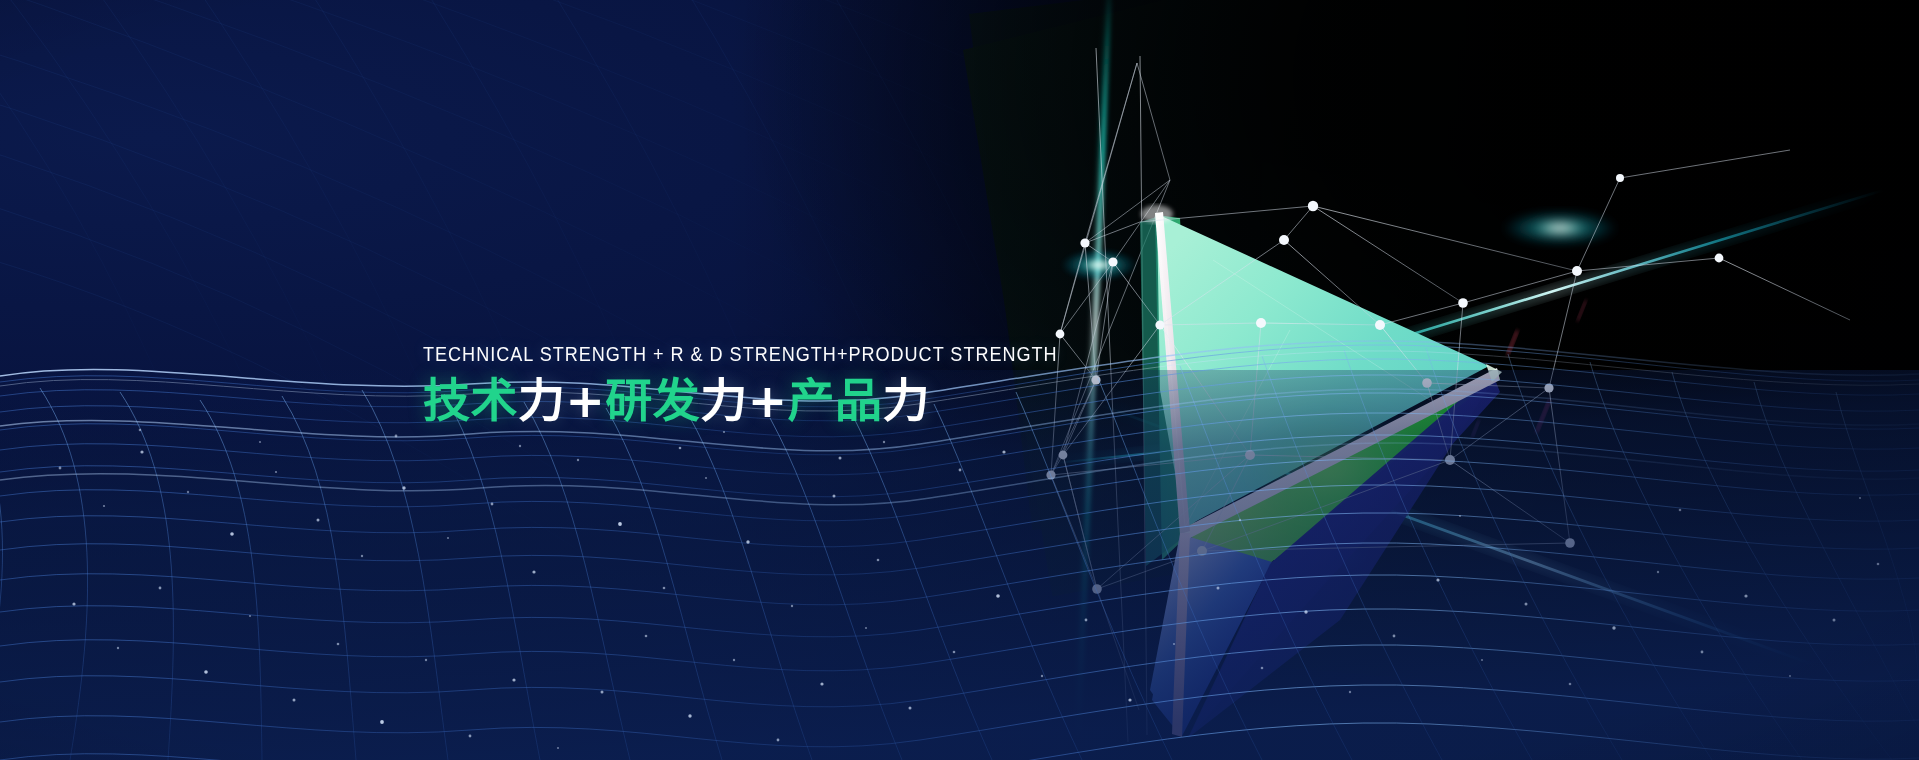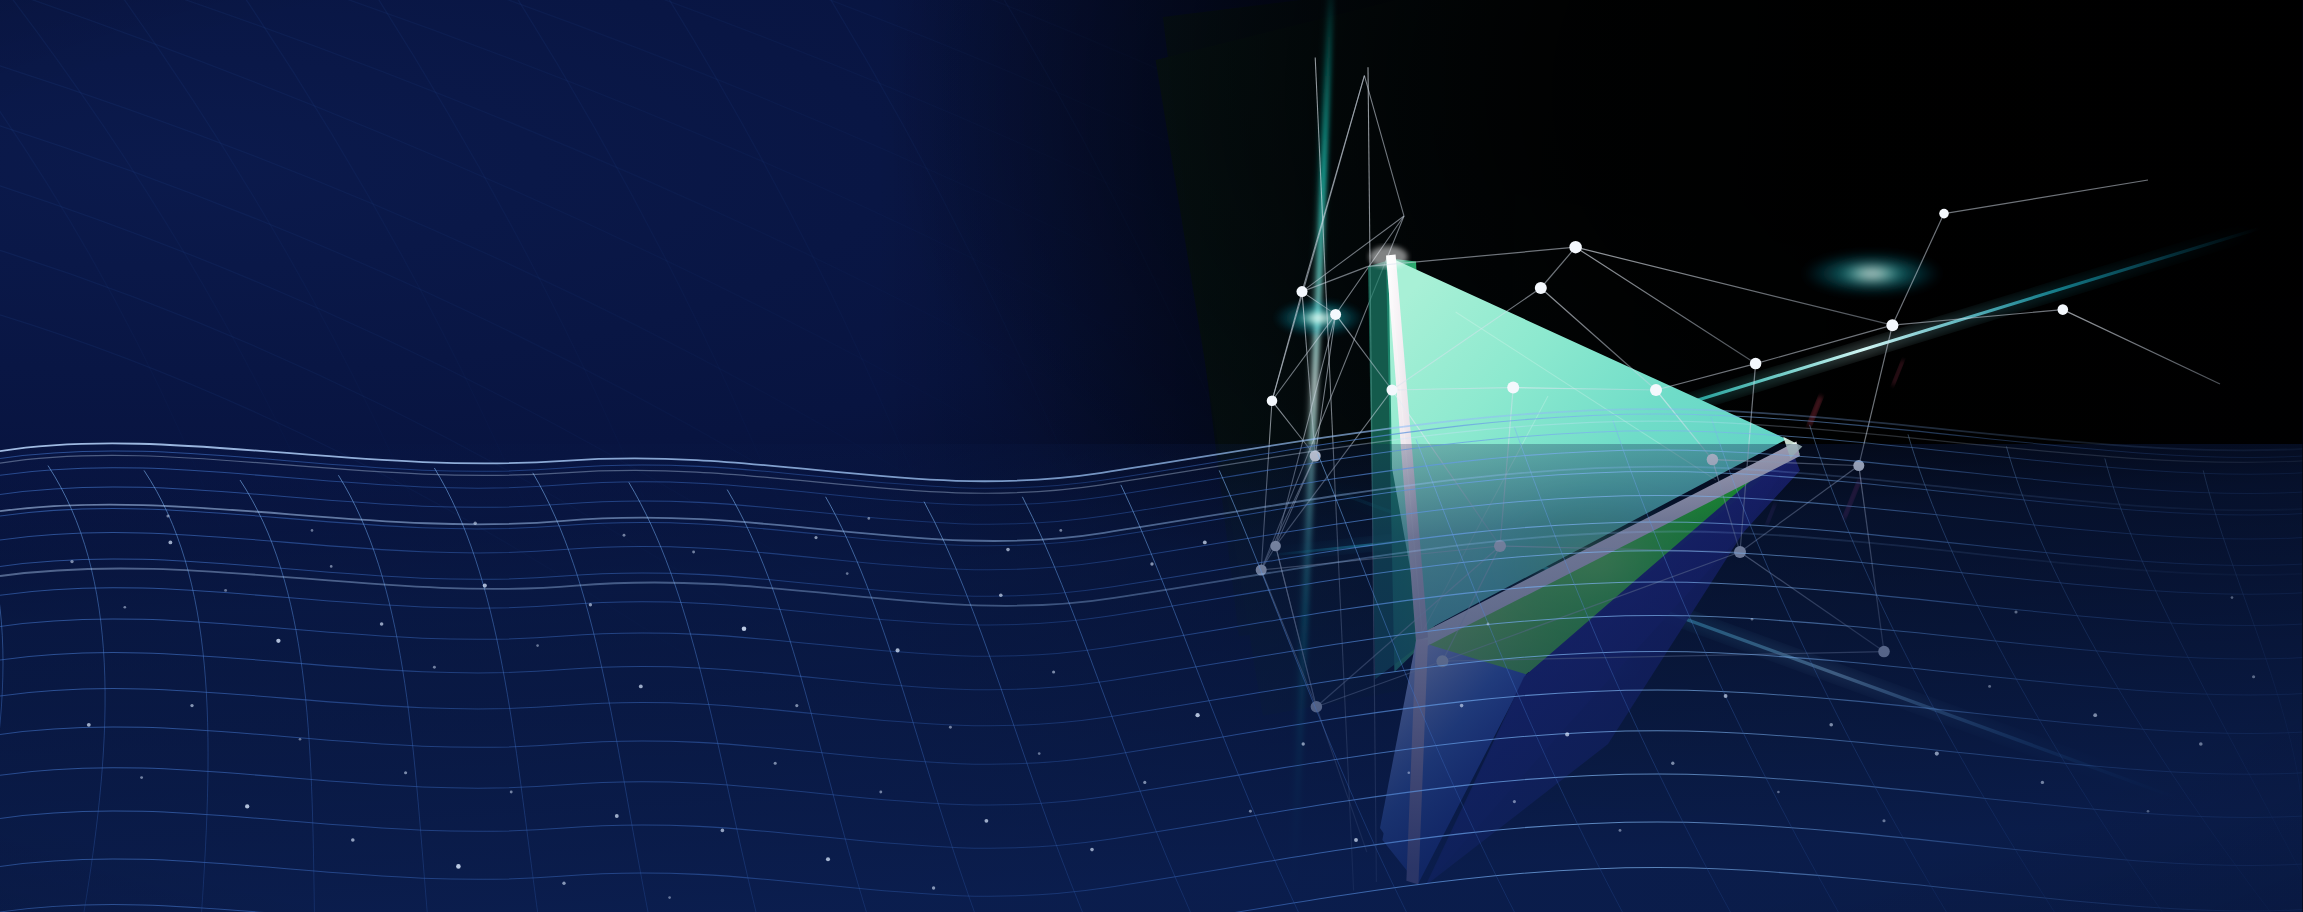--- a/index.html
+++ b/index.html
@@ -574,15 +574,21 @@
         <circle cx="396" cy="436" r="1.4" opacity=".55"></circle>
       <circle cx="260" cy="442" r="1.1" opacity=".45"></circle>
         <circle cx="140" cy="430" r="1.3" opacity=".5"></circle>
       <circle cx="1240" cy="520" r="1.2" opacity=".45"></circle>
         <circle cx="1460" cy="516" r="1.1" opacity=".4"></circle>
       <circle cx="1680" cy="510" r="1.3" opacity=".4"></circle>
         <circle cx="1860" cy="498" r="1.1" opacity=".35"></circle>
     </g>
   </svg>
 
+  <div id="headline-block">
+    <div id="eyebrow">TECHNICAL STRENGTH + R &amp; D STRENGTH+PRODUCT STRENGTH</div>
+    <div id="headline">
+      <span class="seg-green">技术</span><span class="seg-white">力</span><span class="seg-white">+</span><span class="seg-green">研发</span><span class="seg-white">力</span><span class="seg-white">+</span><span class="seg-green">产品</span><span class="seg-white">力</span>
+    </div>
+  </div>
 
   <div class="layer" id="vignette"></div>
 </div>
 
 </body></html>

